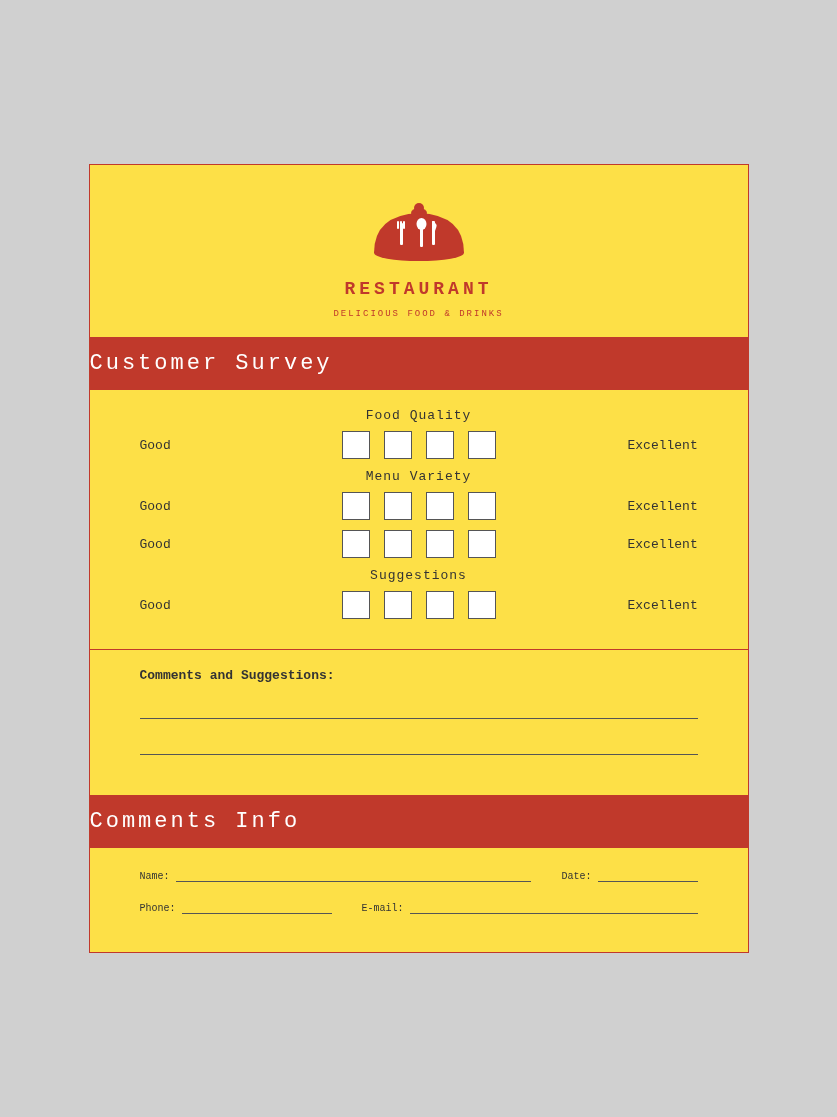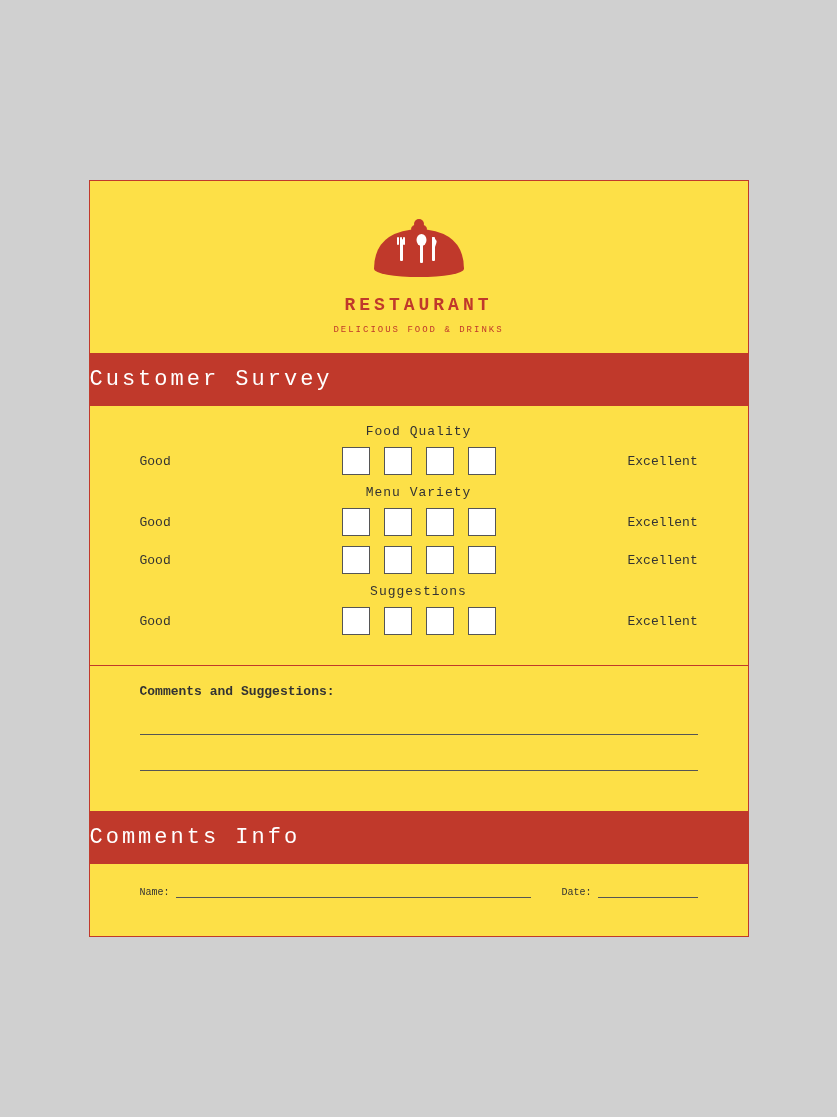--- a/index.html
+++ b/index.html
@@ -245,15 +245,22 @@
   <div class="red-banner">Comments  Info</div>
 
   <div class="customer-info-section">
     <div class="info-row">
       <span class="info-label">Name:</span>
       <div class="info-line"></div>
       <div class="gap"></div>
       <span class="info-label">Date:</span>
       <div class="info-line-short"></div>
     </div>
+    <div class="info-row">
+      <span class="info-label">Phone:</span>
+      <div class="info-line-med"></div>
+      <div class="gap"></div>
+      <span class="info-label">E-mail:</span>
+      <div class="info-line"></div>
+    </div>
   </div>
 
 </div>
 
 </body></html>

